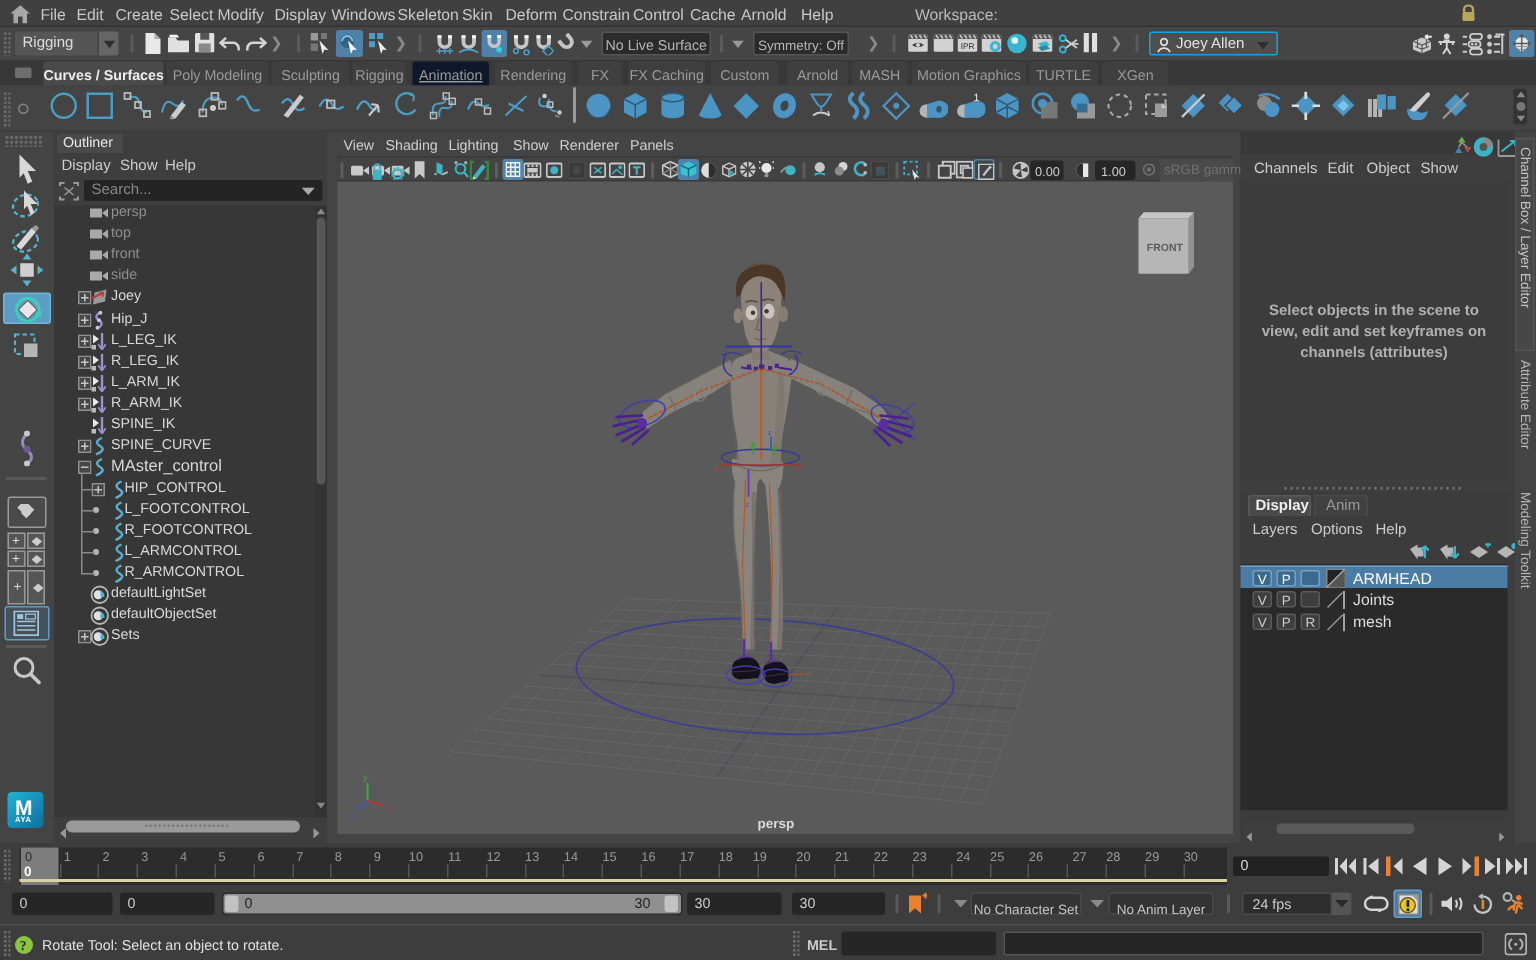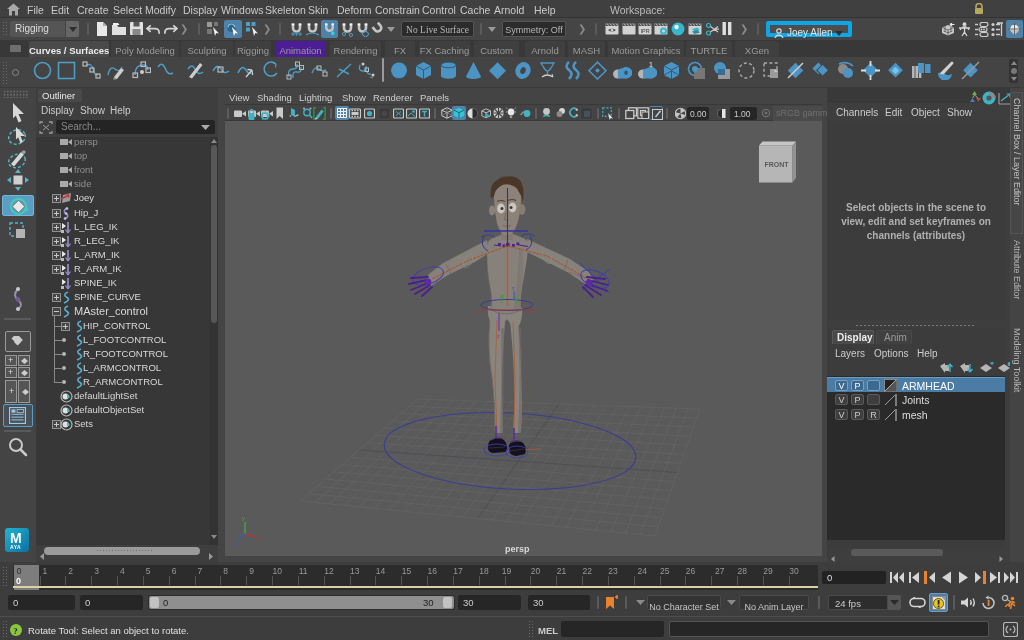--- a/index.html
+++ b/index.html
@@ -128,21 +128,21 @@
         <path d="M3 1.5 V6 A3.5 3.5 0 0 0 10 6 V1.5" fill="none" stroke="#c5c5c5" stroke-width="2.6"></path>
         <path d="M3 1.5 V3.5 M10 1.5 V3.5" stroke="#f5f5f5" stroke-width="2.6"></path>
         <rect x="7" y="9.5" width="5" height="5" transform="rotate(45 9.5 12)" fill="none" stroke="#4d9ec7"></rect>
       </svg>
       <svg class="abs" style="left:371px;top:4px" width="13" height="15" viewBox="0 0 13 15">
         <path d="M4 2 V6 A3.5 3.5 0 0 0 11 6 V2" fill="none" stroke="#c5c5c5" stroke-width="2.6" transform="rotate(-40 7 7)"></path>
       </svg>
       <svg class="abs" style="left:387px;top:9px" width="8" height="5">
         <path d="M0 0 L8 0 L4 5 Z" fill="#999"></path>
       </svg>
-      <div class="inputbox" style="left:401px;top:3px;width:73px;height:16px;text-align:center;padding-top:2.5px;font-size:9.5px;font-family:Liberation Serif, serif;">No Live Surface</div>
+      <div class="inputbox" style="left:401px;top:3px;width:73px;height:16px;text-align:center;padding-top:2.5px;font-size:9.5px;">No Live Surface</div>
       <div class="vsep" style="left:480px;top:5px;height:12px;"></div>
       <svg class="abs" style="left:488px;top:9px" width="8" height="5">
         <path d="M0 0 L8 0 L4 5 Z" fill="#999"></path>
       </svg>
       <div class="inputbox" style="left:502px;top:3px;width:64px;height:16px;text-align:center;padding-top:3px;font-size:9px;">Symmetry: Off</div>
       <div class="varrow" style="left:578px;top:5px">❯</div>
       <div class="vsep" style="left:595px;top:5px;height:12px;"></div>
       <svg class="abs" style="left:605px;top:4px" width="14" height="14" viewBox="0 0 14 14">
         <rect x="0.5" y="1" width="13" height="11.5" rx="1" fill="#d2d2d2"></rect>
         <rect x="0.5" y="1" width="13" height="3" fill="#555"></rect>
@@ -183,21 +183,21 @@
         <circle cx="3.5" cy="3.5" r="2" fill="none" stroke="#38b6ce" stroke-width="1.2"></circle>
         <circle cx="3.5" cy="11" r="2" fill="none" stroke="#38b6ce" stroke-width="1.2"></circle>
         <path d="M5.5 4.5 L13 10 M5.5 10 L13 4.5 M9 7.2 L14 7.2" stroke="#ccc" stroke-width="1.2"></path>
       </svg>
       <svg class="abs" style="left:722px;top:4px" width="10" height="13">
         <rect x="0.5" y="0" width="3.4" height="13" fill="#e0e0e0"></rect>
         <rect x="6" y="0" width="3.4" height="13" fill="#e0e0e0"></rect>
       </svg>
       <div class="varrow" style="left:740px;top:5px">❯</div>
       <div class="vsep" style="left:757px;top:5px;height:12px;"></div>
-      <div class="dd" style="left:766px;top:3px;width:86px;height:16px;background:#4e4e4e;border:4px solid #0ea5e9;">
+      <div class="dd" style="left:766px;top:3px;width:86px;height:16px;background:#4e4e4e;border:1px solid #0ea5e9;">
         <svg class="abs" style="left:4px;top:2.5px" width="10" height="10" viewBox="0 0 10 10">
           <circle cx="5" cy="3" r="2.2" fill="none" stroke="#ddd" stroke-width="1.2"></circle>
           <path d="M1 10 A4.2 4.2 0 0 1 9 10" fill="none" stroke="#ddd" stroke-width="1.2"></path>
         </svg>
         <span style="position:absolute;left:17px;top:2px;font-size:10px;color:#e2e2e2">Joey Allen</span>
         <svg class="abs" style="right:5px;top:6px" width="8" height="5">
           <path d="M0 0 L8 0 L4 5 Z" fill="#2e2e2e"></path>
         </svg>
       </div>
       <svg class="abs" style="left:941px;top:5px" width="14" height="13" viewBox="0 0 14 13">
@@ -232,21 +232,21 @@
           <path d="M4 10 L11 10 M5 12 L10 12" stroke="#888" stroke-width="0.8"></path>
         </svg>
       </div>
     </div>
   <div class="abs" id="shelftabs">
       <div class="abs" style="left:10px;top:5px;width:11px;height:7px;background:#6e6e6e;border-radius:1px;"></div>
       <div class="tab" style="left:29px;width:80px;background:#4a4a4a;color:#ededed;font-weight:bold;">Curves / Surfaces</div>
       <div class="tab" style="left:111px;width:68px;background:#3f3f3f;color:#9a9a9a;font-weight:normal;">Poly Modeling</div>
       <div class="tab" style="left:181px;width:52px;background:#3f3f3f;color:#9a9a9a;font-weight:normal;">Sculpting</div>
       <div class="tab" style="left:235px;width:36px;background:#3f3f3f;color:#9a9a9a;font-weight:normal;">Rigging</div>
-      <div class="tab" style="left:275px;width:51px;background:#4c1d95;color:#9a9a9a;font-weight:normal;">Animation</div>
+      <div class="tab" style="left:275px;width:51px;background:#0f172a;color:#9a9a9a;font-weight:normal;text-decoration:underline;">Animation</div>
       <div class="tab" style="left:330px;width:51px;background:#3f3f3f;color:#9a9a9a;font-weight:normal;">Rendering</div>
       <div class="tab" style="left:385px;width:30px;background:#3f3f3f;color:#9a9a9a;font-weight:normal;">FX</div>
       <div class="tab" style="left:419px;width:51px;background:#3f3f3f;color:#9a9a9a;font-weight:normal;">FX Caching</div>
       <div class="tab" style="left:474px;width:45px;background:#3f3f3f;color:#9a9a9a;font-weight:normal;">Custom</div>
       <div class="tab" style="left:525px;width:40px;background:#3f3f3f;color:#9a9a9a;font-weight:normal;">Arnold</div>
       <div class="tab" style="left:568px;width:37px;background:#3f3f3f;color:#9a9a9a;font-weight:normal;">MASH</div>
       <div class="tab" style="left:608px;width:76px;background:#3f3f3f;color:#9a9a9a;font-weight:normal;">Motion Graphics</div>
       <div class="tab" style="left:686px;width:46px;background:#3f3f3f;color:#9a9a9a;font-weight:normal;">TURTLE</div>
       <div class="tab" style="left:735px;width:44px;background:#3f3f3f;color:#9a9a9a;font-weight:normal;">XGen</div>
     </div>

